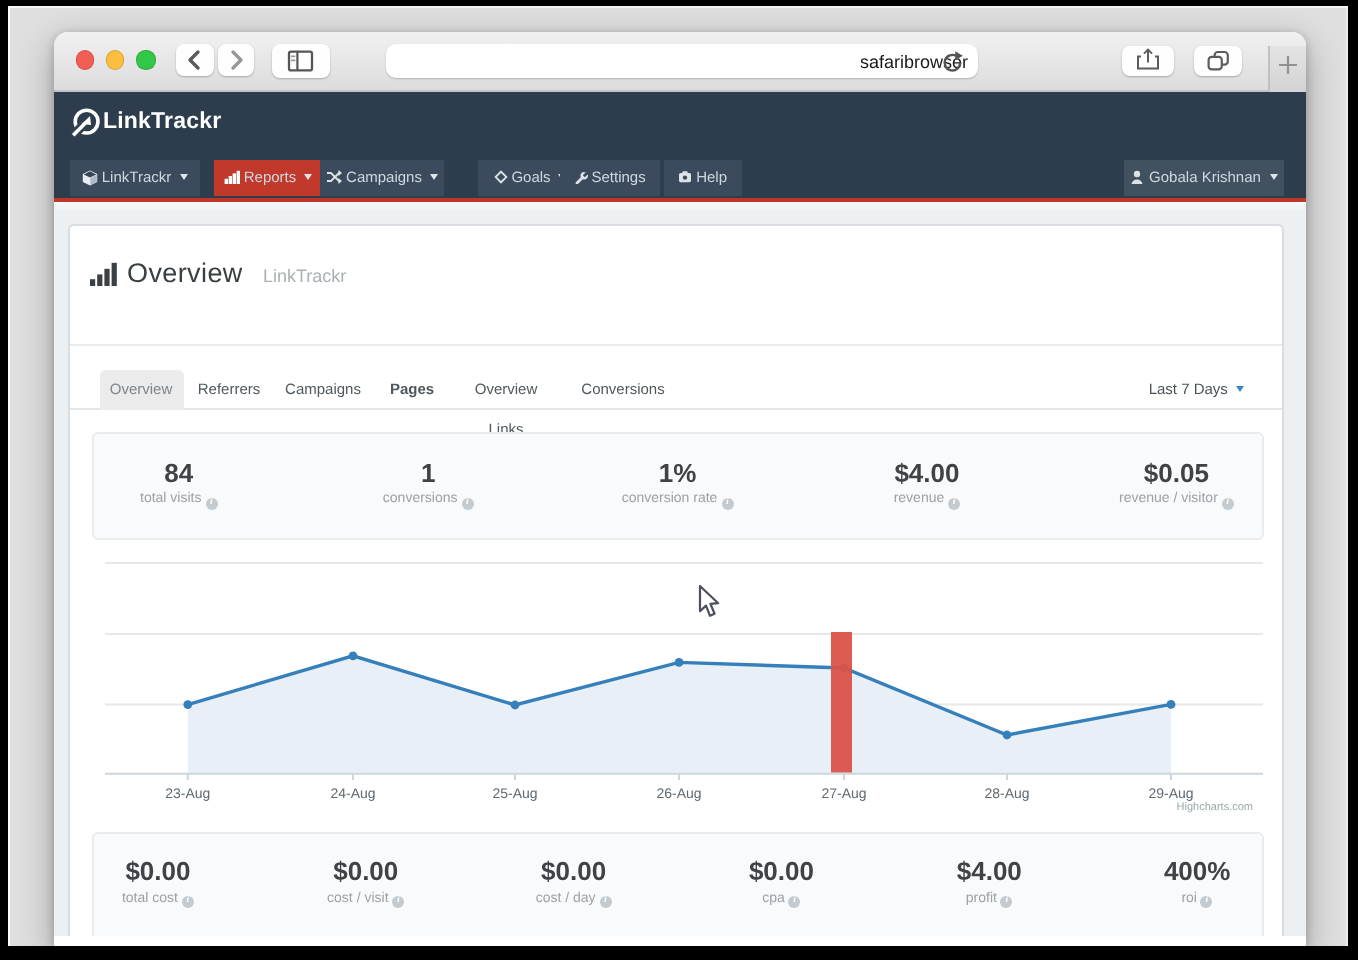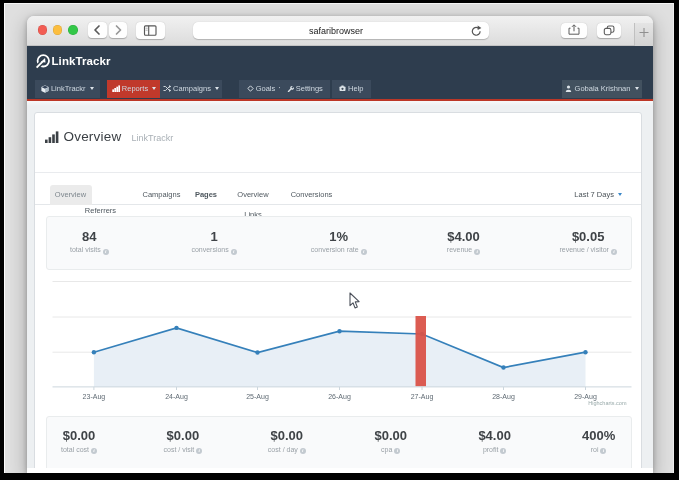--- a/index.html
+++ b/index.html
@@ -11,21 +11,21 @@
 .titlebar { position:absolute; left:0; top:0; width:100%; height:30px; background:linear-gradient(#f1f1f1,#dcdcdc); border-bottom:1px solid #c3c3c3; }
 .tl { position:absolute; width:9.5px; height:9.5px; border-radius:50%; top:9.2px; box-shadow:inset 0 0 0 0.5px rgba(0,0,0,0.14); }
 .tl.r { left:11.2px; background:#f25d54; }
 .tl.y { left:26.2px; background:#fcbe3f; }
 .tl.g { left:41.7px;  background:#33c748; }
 .tbtn { position:absolute; background:#fefefe; border-radius:4px; box-shadow:0 0.5px 1px rgba(0,0,0,0.25); }
 .btn-back { left:61.5px; top:6.3px; width:18.5px; height:15.9px; border-radius:4px; }
 .btn-fwd  { left:82px; top:6.3px; width:18.5px; height:15.9px; border-radius:4px; }
 .btn-side { left:109.5px; top:6px; width:28.5px; height:17px; }
 .urlbar { position:absolute; left:166.5px; top:6px; width:296px; height:17px; background:#fff; border-radius:5px; box-shadow:0 0.5px 1px rgba(0,0,0,0.2); }
-.urltext { position:absolute; left:-5px; width:100%; top:3.5px; text-align:center; font-size:9px; color:#1a1a1a; }
+.urltext { position:absolute; left:-5px; width:100%; top:3.5px; text-align:right; font-size:9px; color:#1a1a1a; }
 .btn-share { left:534.5px; top:7px; width:26px; height:14.5px; }
 .btn-tabs  { left:570.5px; top:7px; width:24px; height:14.5px; }
 .btn-plus { position:absolute; left:607.5px; top:7px; width:18.5px; height:23.5px; background:linear-gradient(#e4e4e4,#d2d2d2); border-left:1px solid #c0c0c0; }
 
 .header { position:absolute; left:0; top:30px; width:100%; height:54.5px; background:#2e3d4e; border-bottom:2.5px solid #bc3727; }
 .logotext { position:absolute; left:25px; top:9px; color:#fff; font-size:11.5px; font-weight:700; letter-spacing:0.1px; }
 .nav-item { position:absolute; top:34px; height:18px; background:#3b4a5c; color:#cfd8e0; font-size:7.5px; line-height:18px; text-align:center; }
 .nav-item .caret { display:inline-block; width:0; height:0; border-left:2.5px solid transparent; border-right:2.5px solid transparent; border-top:3px solid #dde4ea; vertical-align:middle; margin-left:2px; margin-top:-1px; }
 .ni-1 { left:8px; width:65.5px; }
 .ni-2 { left:80px; width:55px; background:#c0392b; }
@@ -38,21 +38,21 @@
 .card { position:absolute; left:7px; top:95.5px; width:608.5px; height:400px; background:#fff; border:1px solid #d9dde1; border-radius:3px; }
 .h-icon { position:absolute; left:10.5px; top:18px; }
 .h-title { position:absolute; left:29px; top:16px; font-size:13.5px; color:#3a3f44; font-weight:400; letter-spacing:0.2px; }
 .h-sub { position:absolute; left:97px; top:20px; font-size:9px; color:#a9b0b6; }
 .h-desc { position:absolute; left:10.5px; top:35.5px; font-size:7.5px; color:#43484d; }
 .hr1 { position:absolute; left:0; top:59.5px; width:100%; border-top:1px solid #e9ebee; }
 .tabs { position:absolute; left:0px; top:72px; width:100%; height:20px; border-bottom:1px solid #e4e7ea; }
 .tab { position:absolute; top:0; height:20px; line-height:20px; font-size:7.5px; color:#4f585f; text-align:center; }
 .tab.active { background:#ebebeb; border-radius:3px 3px 0 0; color:#7d868d; }
 .t1 { left:15px; width:42px; }
-.t2 { left:49px; width:34px;margin-top:16px; }
+.t2 { left:63px; width:34px; }
 .t3 { left:108px; width:38px; }
 .t4 { left:158px; width:27px;font-weight:bold; }
 .t5 { left:194px; width:49px; }
 .t6 { left:256px; width:42px; }
 .t-range { position:absolute; right:19px; top:0; height:20px; line-height:20px; font-size:7.5px; color:#4a5258; }
 .t-range .caret { display:inline-block; width:0; height:0; border-left:2.8px solid transparent; border-right:2.8px solid transparent; border-top:3.5px solid #3a87c8; vertical-align:middle; margin-left:2px; }
 .stats { position:absolute; left:11.5px; width:585.5px; height:54px; background:#f9fafb; border:1px solid #e9eced; border-radius:3px; display:flex;gap:40px; }
 .stats.top { top:103.5px; }
 .stats.bottom { top:303px; height:58px; }
 .stat { flex:1; text-align:center; position:relative; }

